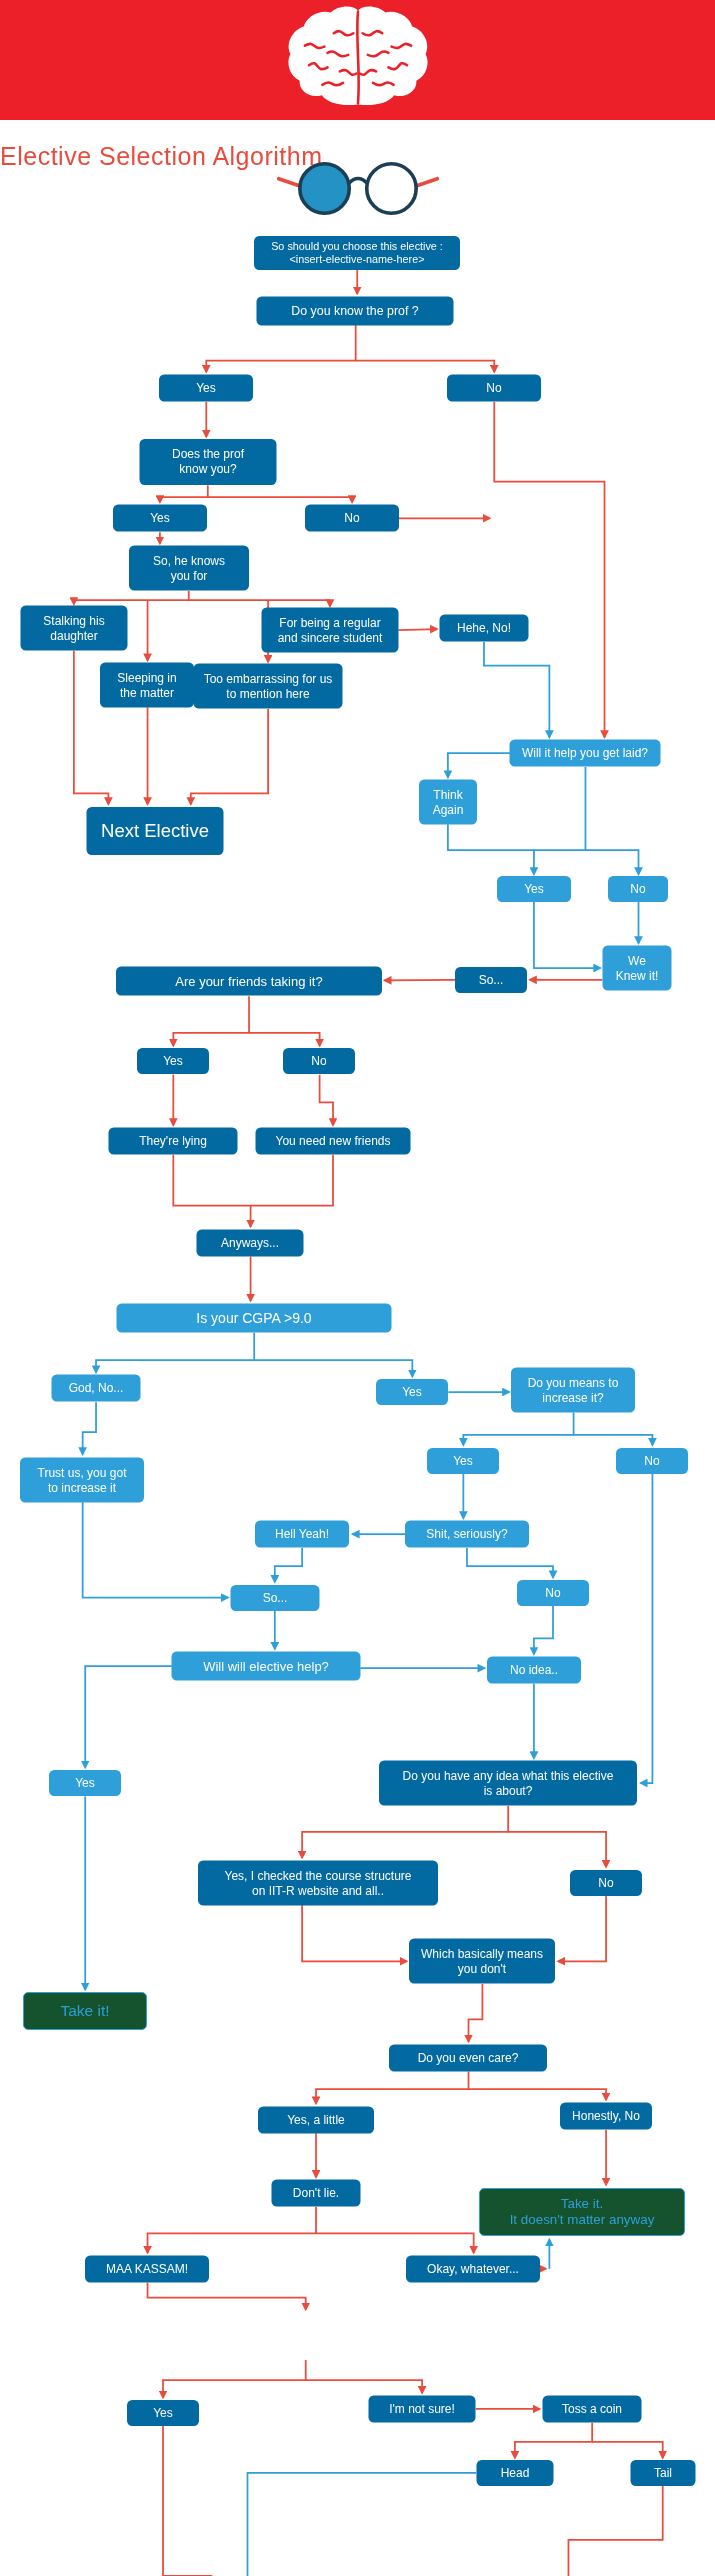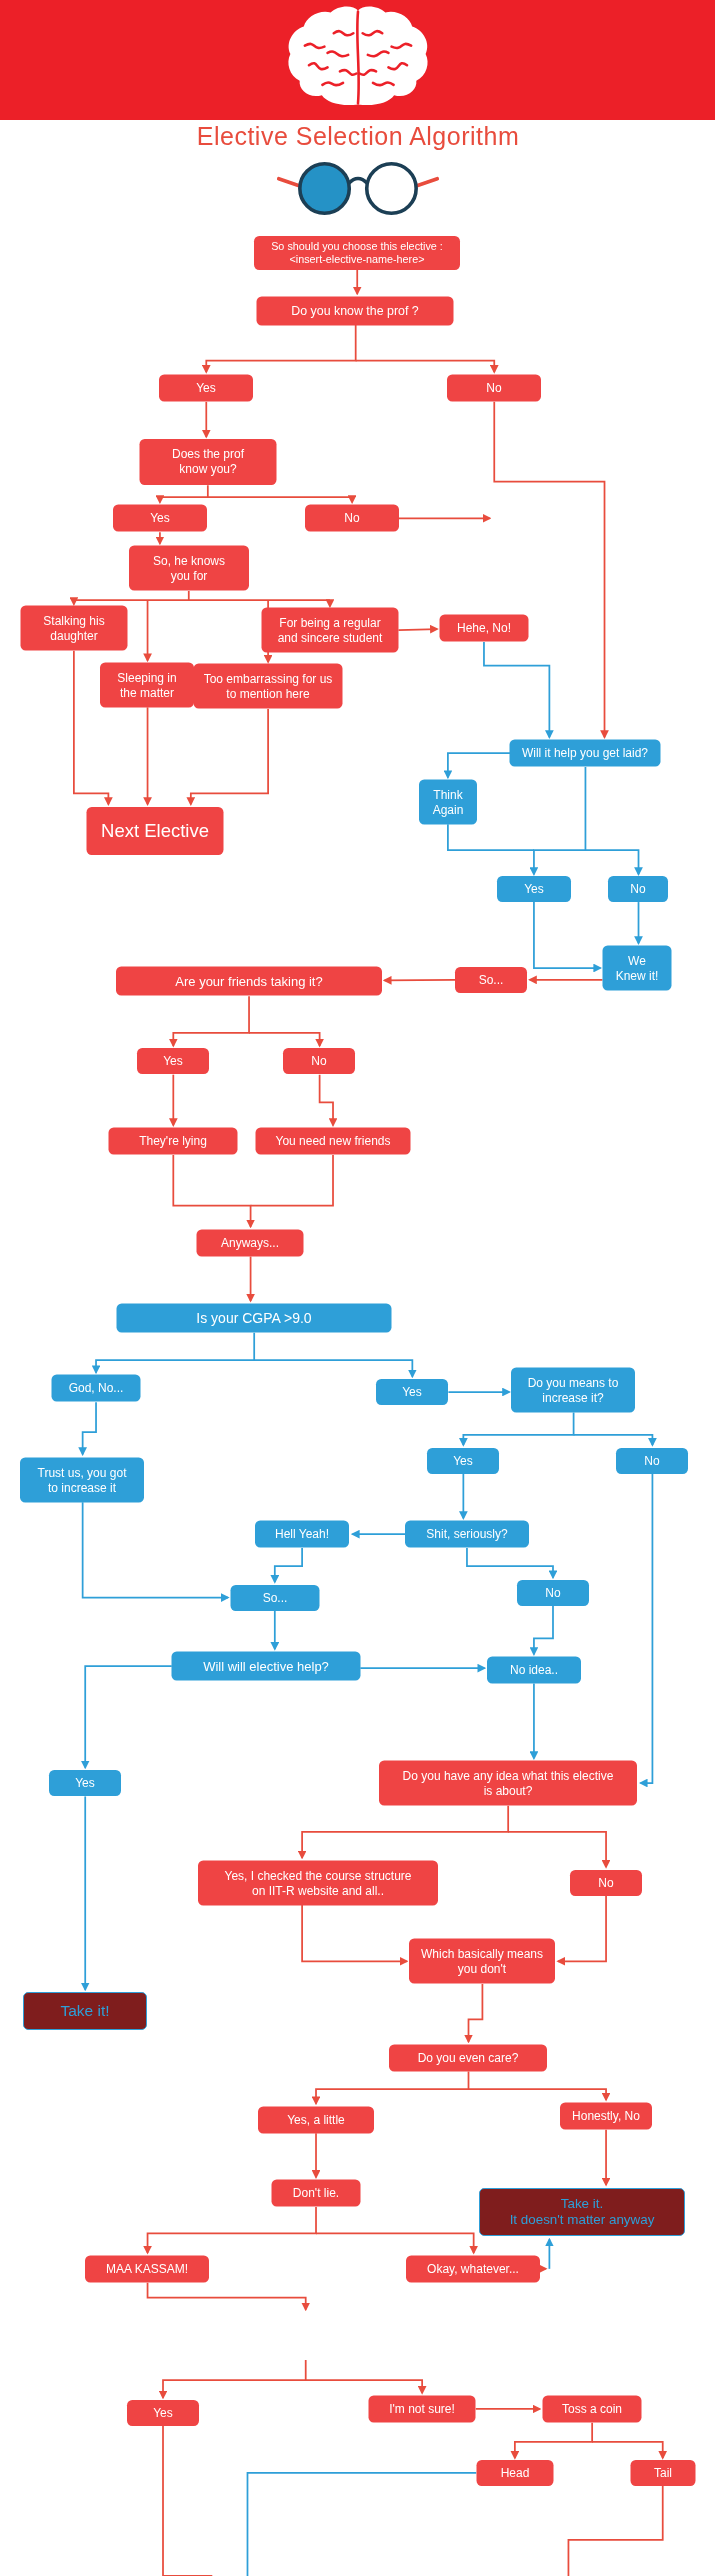--- a/index.html
+++ b/index.html
@@ -1,28 +1,28 @@
 <!DOCTYPE html>
 <html style="font-size:8.2px"><head>
 <meta charset="utf-8">
 <style>
   html,body{margin:0;padding:0;background:#ffffff;}
   body{font-family:"Liberation Sans",sans-serif;}
   .canvas{position:relative;width:716px;height:2716px;background:#fff;overflow:hidden;}
   .banner{position:absolute;top:0;left:0;width:716px;height:120px;background:#ec2028;}
   .brain{position:absolute;top:3.1px;left:50%;transform:translateX(-50%);}
-  .title{position:absolute;top:122px;left:0;width:716px;text-align:center;
+  .title{position:absolute;top:142px;left:0;width:716px;
          font-size:25px;color:#e84c3d;font-weight:500;letter-spacing:0.5px;}
   .glasses{position:absolute;top:155px;left:50%;transform:translateX(-50%);}
   .node{position:absolute;transform:translate(-50%,-50%);display:flex;align-items:center;justify-content:center;
         text-align:center;border-radius:5.2px;color:#fff;font-size:12px;line-height:1.22;
         white-space:pre-line;padding:2.1px 5.2px;box-sizing:border-box;}
-  .red{background:#ef4444;}
+  .red{background:#0369a1;}
   .blue{background:#2e9fd8;}
-  .outline{background:#7f1d1d;border:1.5px solid #2e9fd8;color:#2e9fd8;}
+  .outline{background:#14532d;border:1.5px solid #2e9fd8;color:#2e9fd8;}
   svg.wires{position:absolute;left:0;top:0;pointer-events:none;}
   .lr{stroke:#e84c3d;fill:none;stroke-width:3.4px;}
   .lb{stroke:#2e9fd8;fill:none;stroke-width:3.4px;}
 </style>
 </head>
 <body>
 
 <div class="canvas">
 
   <div class="banner"></div>

